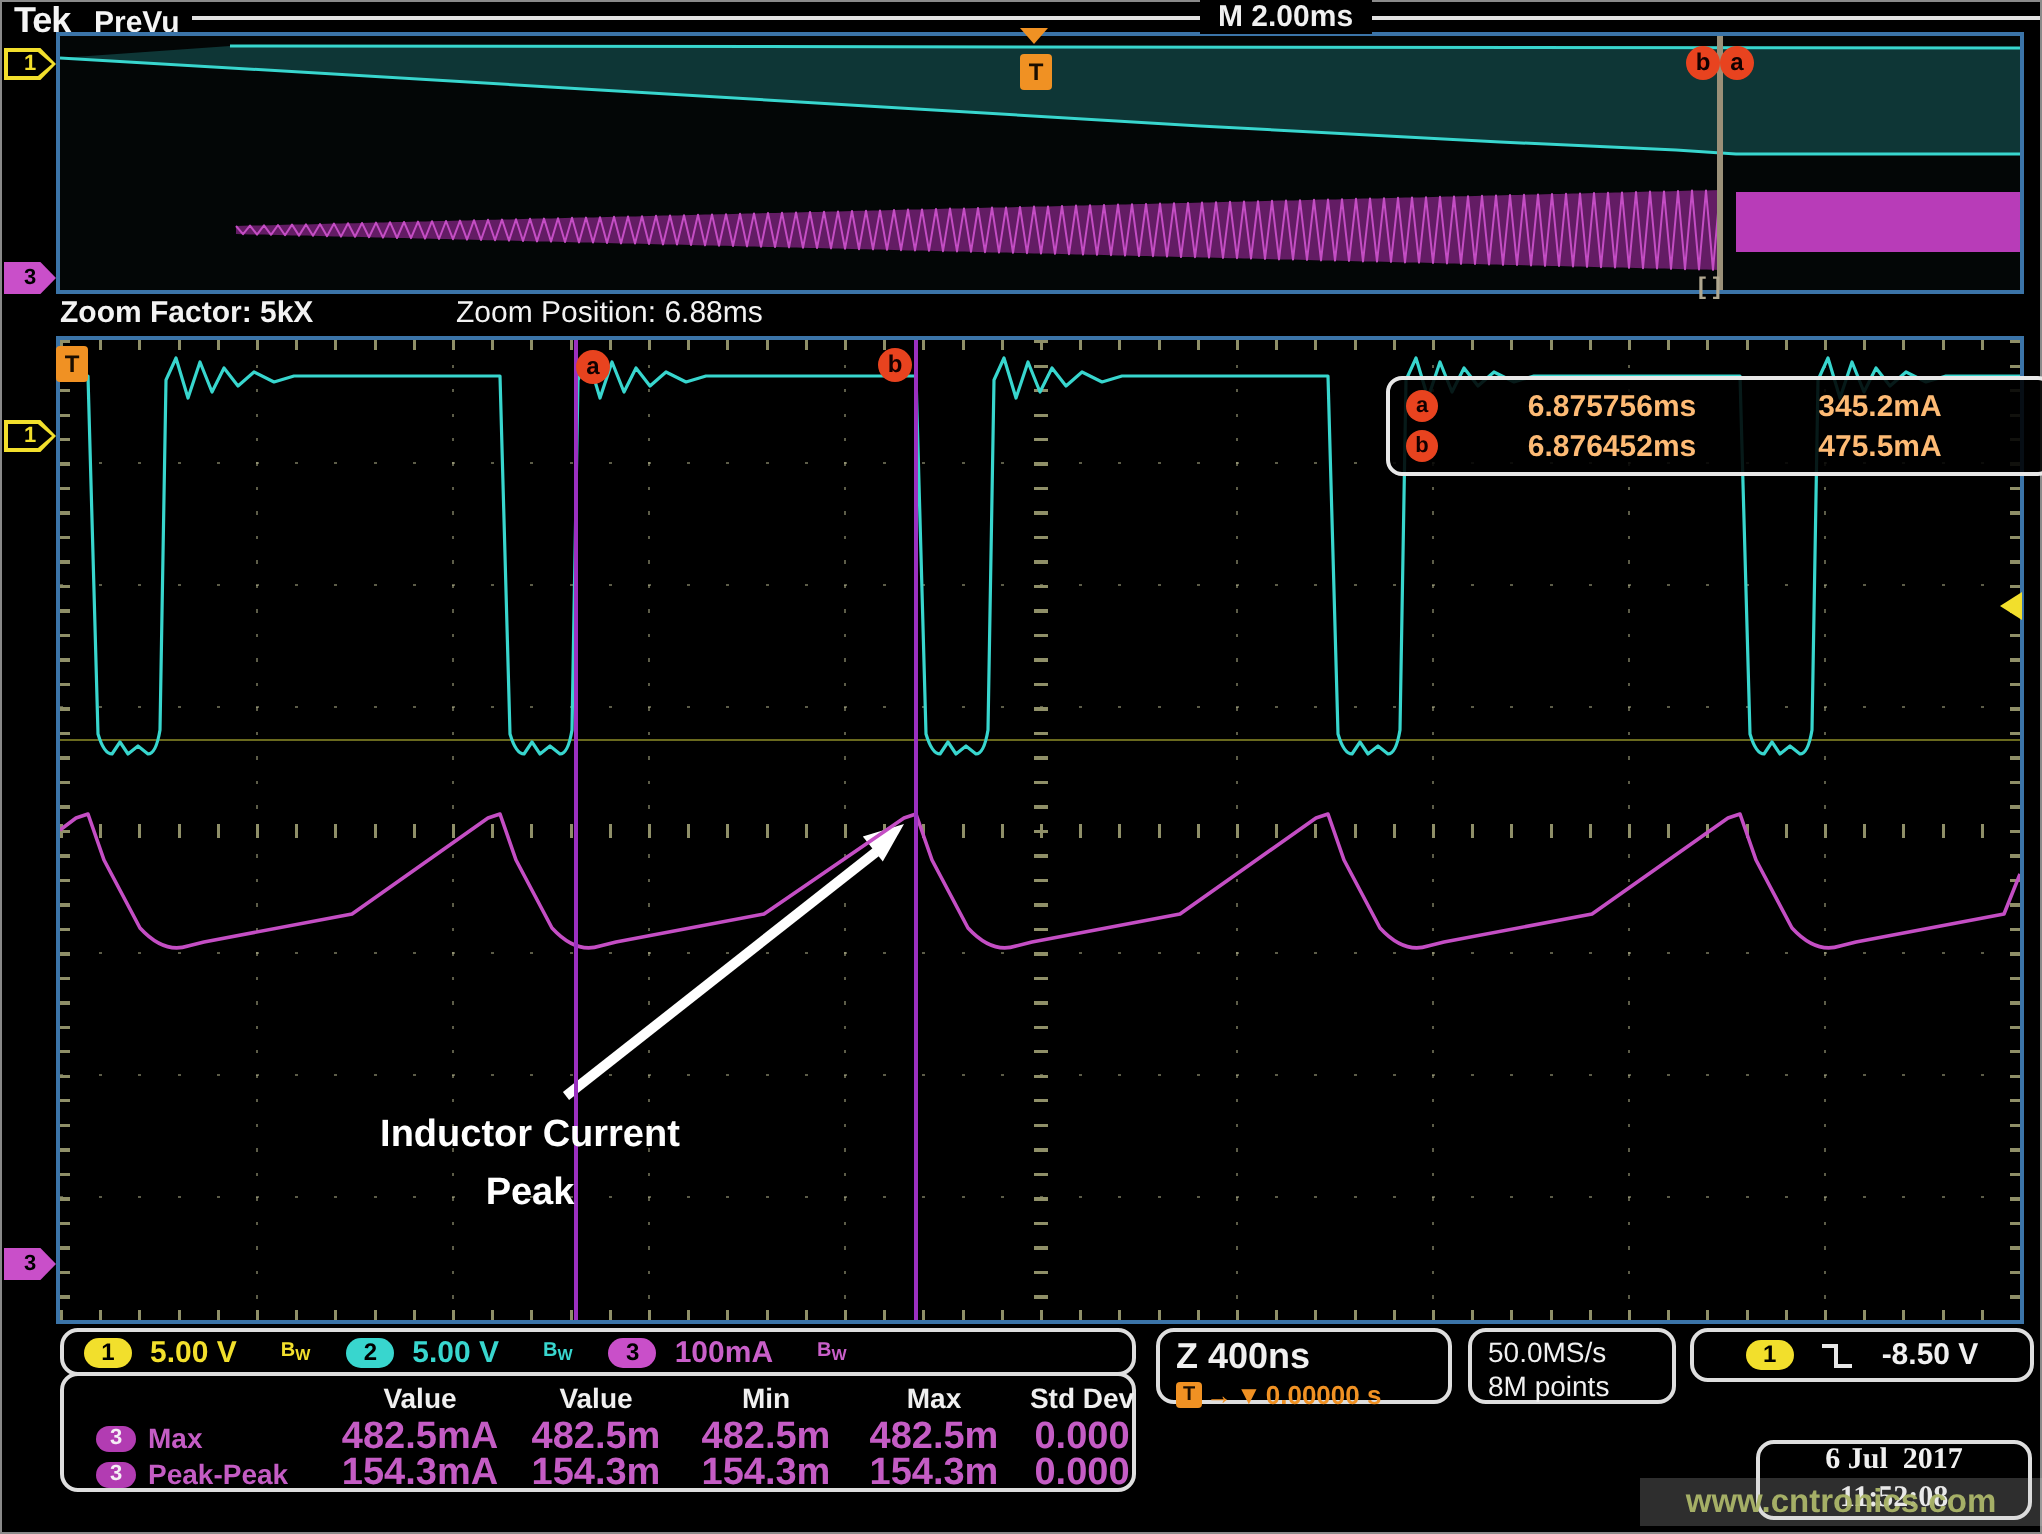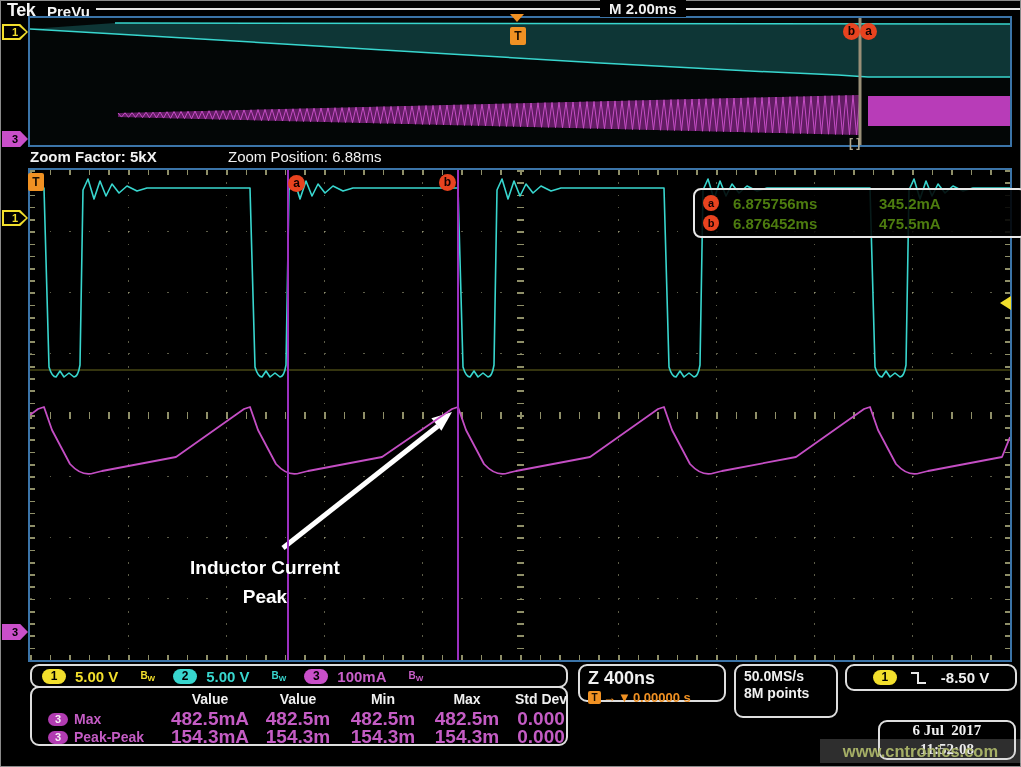--- a/index.html
+++ b/index.html
@@ -38,39 +38,39 @@
     font-weight:bold;font-size:12px;line-height:18px;text-align:center;z-index:4;}
   .tri-down{position:absolute;width:0;height:0;border-left:7px solid transparent;border-right:7px solid transparent;border-top:8px solid #f09123;z-index:4;}
   .larrow{position:absolute;width:0;height:0;border-top:7px solid transparent;border-bottom:7px solid transparent;border-right:11px solid #f2df2c;z-index:4;}
   .cmark{position:absolute;width:17px;height:17px;border-radius:50%;background:#e8431f;color:#100;
     font-weight:bold;font-size:12px;line-height:17px;text-align:center;z-index:5;}
   .bracket{position:absolute;color:#b0a890;font-weight:bold;font-size:12px;white-space:pre;z-index:4;}
   
   .readout{position:absolute;left:663px;top:18px;width:314px;border:2px solid #e8e8e8;border-radius:8px;
     background:rgba(0,0,0,.88);padding:3px 8px;z-index:6;}
   .ro-row{display:grid;grid-template-columns:30px 146px 122px;align-items:center;height:20px;}
-  .ro-time,.ro-val{text-align:left;color:#4d7c0f;font-weight:bold;font-size:15px;}
+  .ro-time,.ro-val{text-align:center;color:#fdba74;font-weight:bold;font-size:15px;}
   .ro-circ{width:16px;height:16px;border-radius:50%;background:#e8431f;color:#100;font-weight:bold;font-size:11px;line-height:16px;text-align:center;}
   .ro-circ.empty{visibility:hidden;}
   
   .ann{position:absolute;left:95px;top:383px;width:280px;text-align:center;color:#fff;font-weight:bold;font-size:19px;line-height:1.55;z-index:6;}
   
   .box{position:absolute;border:2px solid #dedede;border-radius:9px;background:#000;box-sizing:border-box;}
   .chbar{left:30px;top:664px;width:538px;height:24px;display:flex;align-items:center;padding:0 0 0 10px;}
   .badge{display:inline-block;width:24px;height:15px;border-radius:8px;font-weight:bold;font-size:12px;line-height:15px;text-align:center;color:#000;}
   .b-y{background:#f2df2c;} .b-c{background:#38d6ce;} .b-m{background:#c94fc9;}
   .cb-badge{margin-right:9px;} .cb-scale{font-weight:bold;font-size:15px;margin-right:22px;}
   .c-y{color:#f2df2c;} .c-c{color:#38d6ce;} .c-m{color:#c95fc9;}
   .bw{font-weight:bold;font-size:10px;margin-right:18px;}
   .bw i{font-style:normal;font-size:8px;vertical-align:-2px;}
   .hbox{left:578px;top:664px;width:148px;height:38px;padding:2px 0 0 8px;}
   .hbox .l1{color:#f0f0f0;font-weight:bold;font-size:18px;}
   .hbox .l2{color:#f09123;font-weight:bold;font-size:13px;margin-top:1px;display:flex;align-items:center;gap:2px;}
   .torange{display:inline-block;width:13px;height:13px;background:#f09123;color:#1a0d00;border-radius:2px;font-size:10px;line-height:13px;text-align:center;}
-  .acq{left:734px;top:664px;width:104px;height:54px;padding:2px 0 0 8px;color:#f0f0f0;font-weight:bold;font-size:14px;line-height:1.22;}
+  .acq{left:734px;top:664px;width:104px;height:38px;padding:2px 0 0 8px;color:#f0f0f0;font-weight:normal;font-size:14px;line-height:1.22;}
   .trig{left:845px;top:664px;width:172px;height:27px;display:flex;align-items:center;justify-content:center;gap:13px;}
   .trig .lvl{color:#f0f0f0;font-weight:bold;font-size:15px;}
   .meas{left:30px;top:686px;width:538px;height:60px;padding:2px 16px;}
   .m-grid{display:grid;grid-template-columns:118px 88px 88px 82px 86px 62px;align-items:center;height:18px;}
   .m-grid .h{color:#f0f0f0;font-weight:bold;font-size:14px;text-align:center;}
   .m-grid .v{color:#c45cc4;font-weight:bold;font-size:19px;text-align:center;}
   .m-name{display:flex;align-items:center;gap:6px;color:#c45cc4;font-weight:bold;font-size:14px;}
   .mbadge{width:20px;height:13px;border-radius:7px;background:#b23cb2;color:#f5eef5;font-weight:bold;font-size:11px;line-height:13px;text-align:center;}
   .dt{left:878px;top:720px;width:138px;height:40px;display:flex;flex-direction:column;align-items:center;justify-content:center;color:#f0f0f0;font-weight:bold;font-size:15px;line-height:1.25;z-index:6;}
   .dt div{white-space:pre;font-family:Liberation Serif, serif;}

